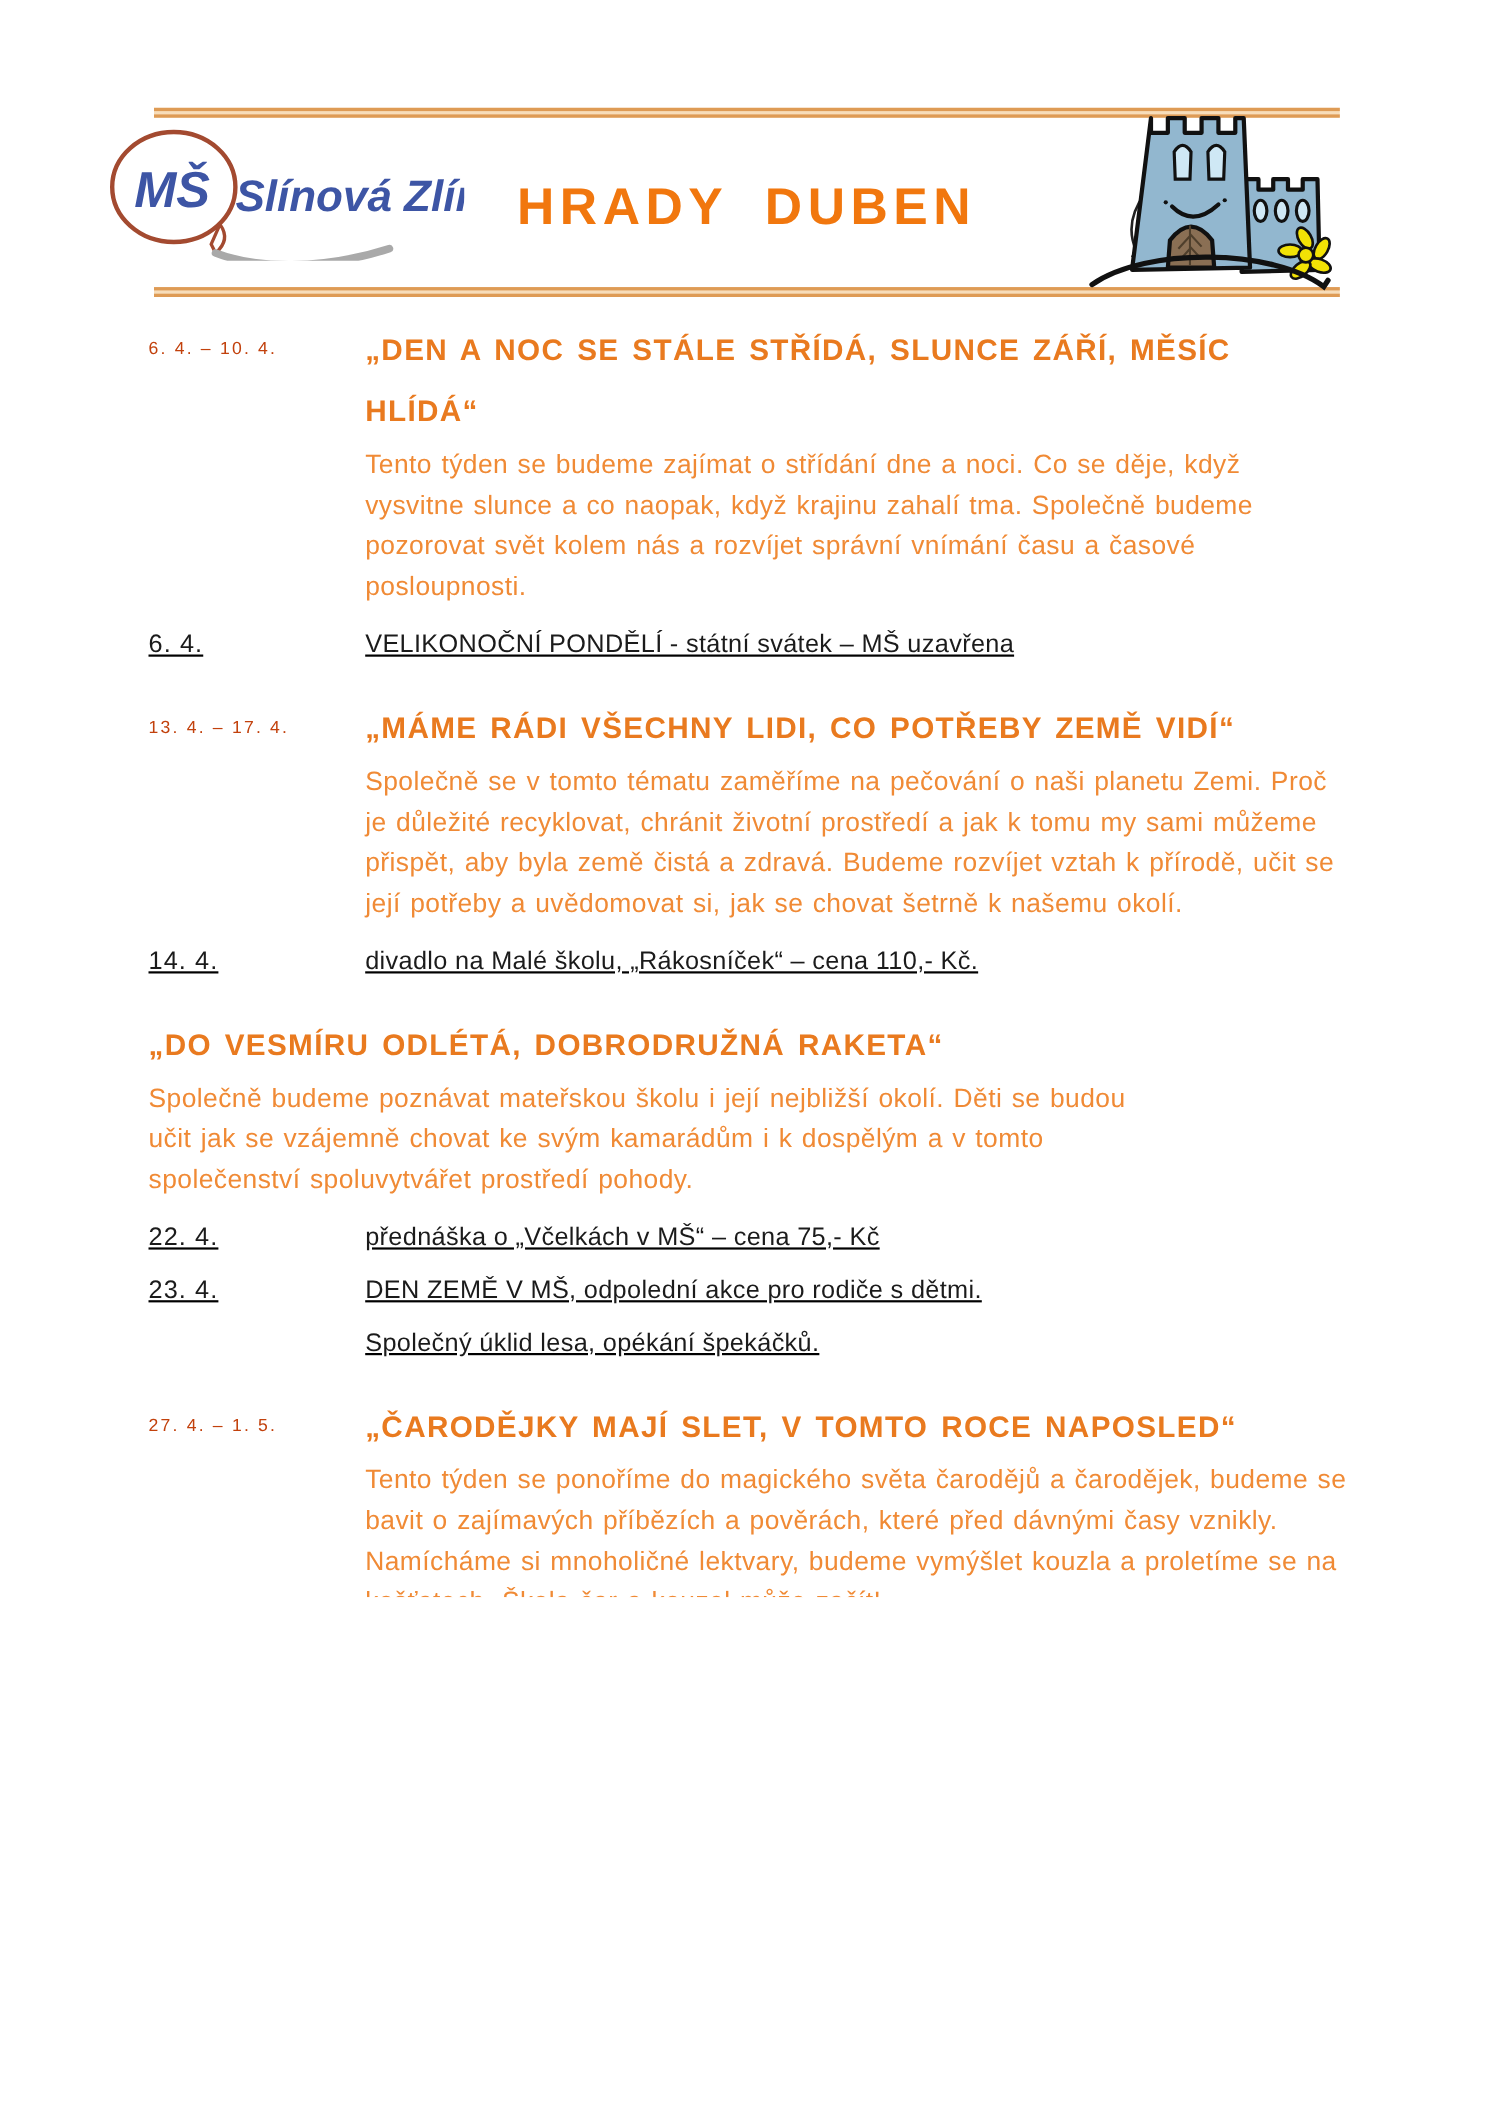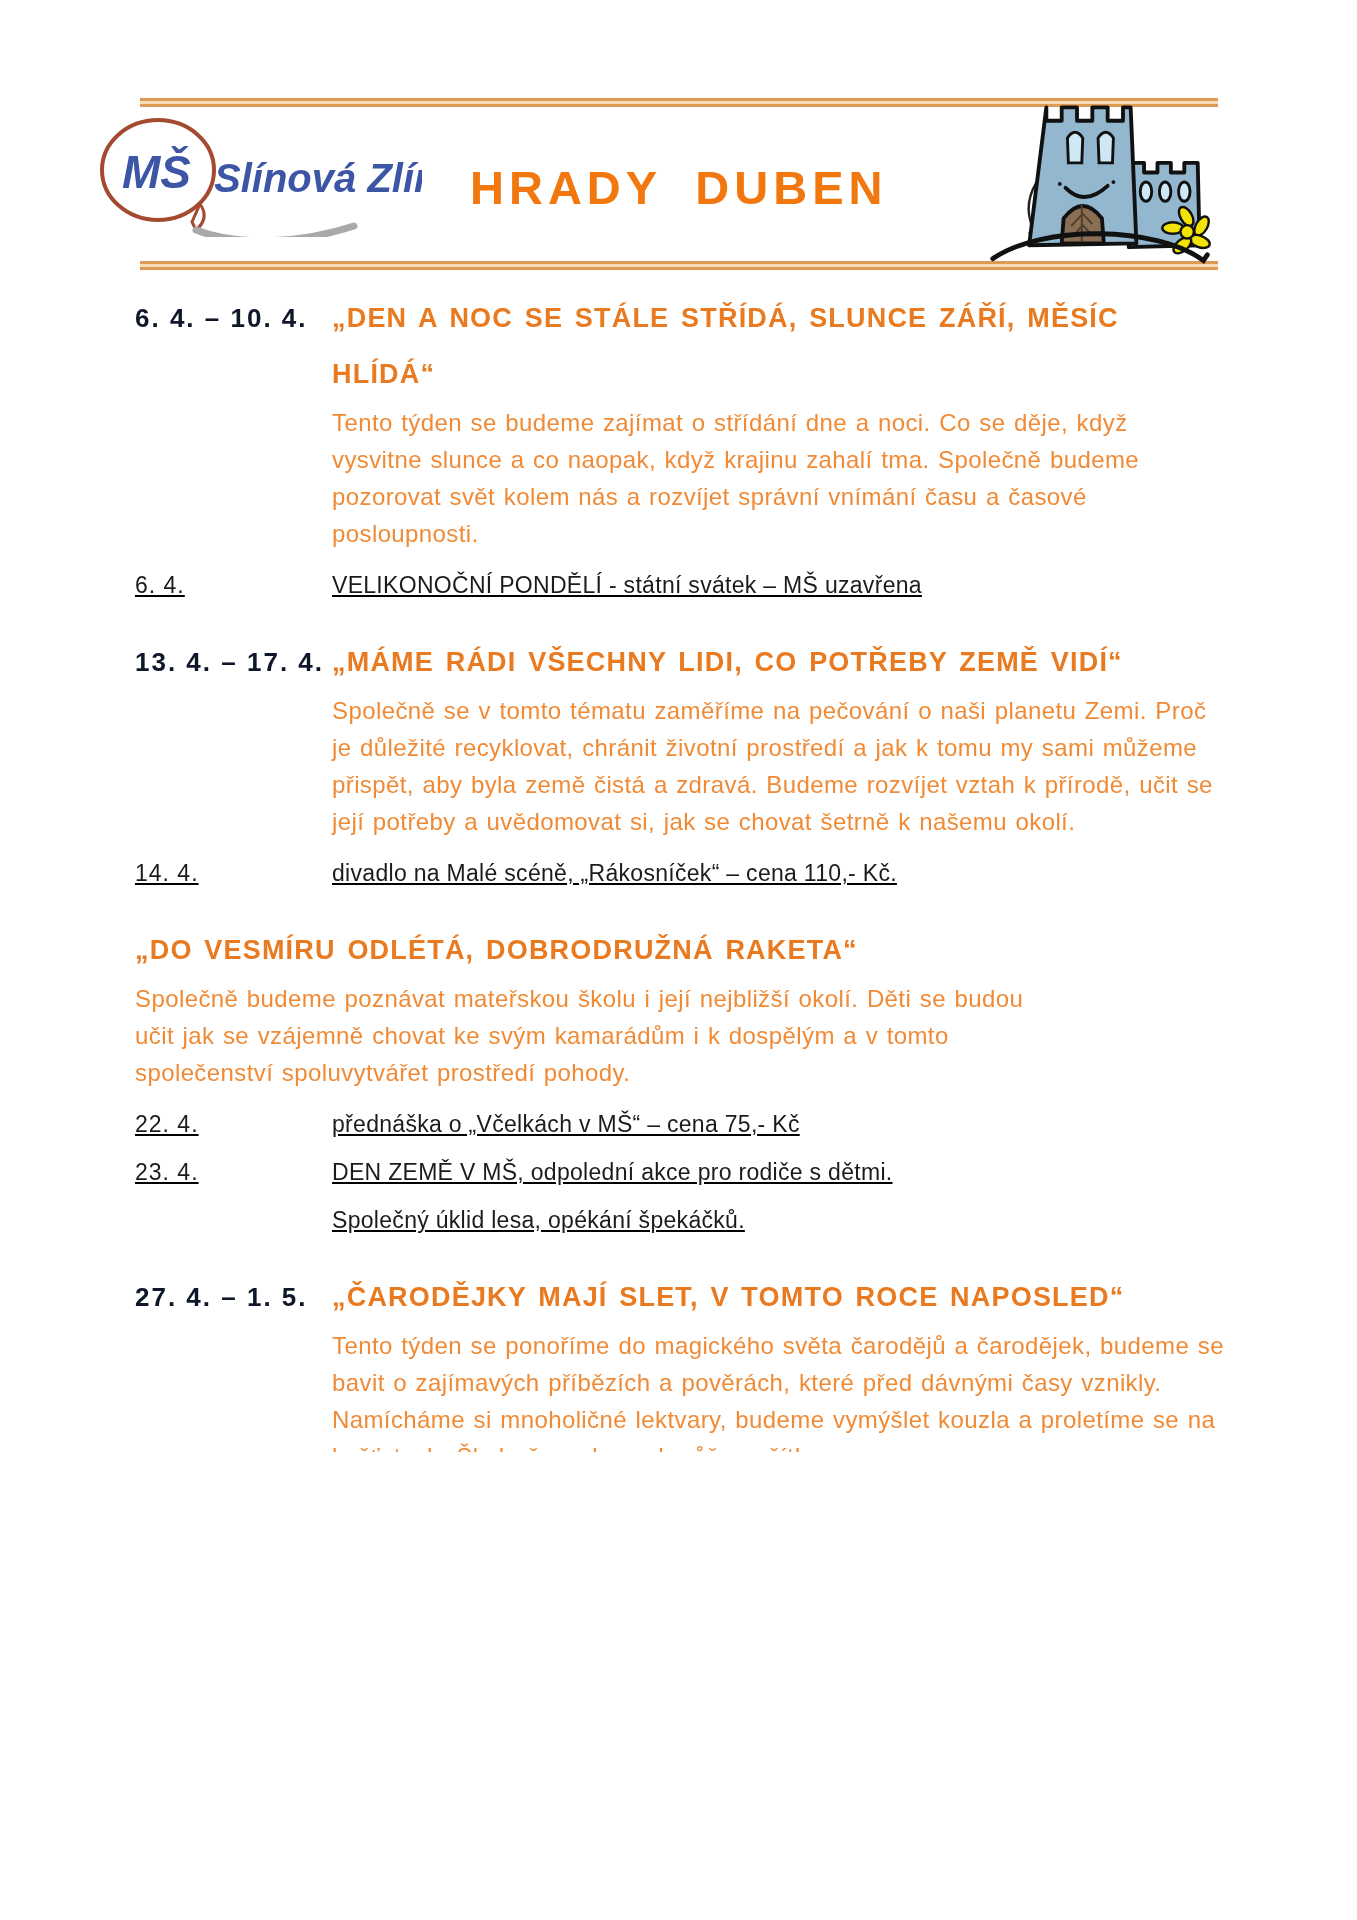--- a/index.html
+++ b/index.html
@@ -28,21 +28,21 @@
   .castle{position:absolute;left:985px;top:92px;width:230px;height:182px;z-index:3;}
   
   .schedule{position:absolute;left:135px;top:290px;width:1090px;}
   .row{display:flex;align-items:flex-start;}
   .date{flex:0 0 197px;}
   .content{flex:1 1 auto;min-width:0;}
   .row.week{margin-top:34px;}
   .row.week:first-child{margin-top:0;}
   .row.event{margin-top:18px;text-decoration:underline;}
   .row.week .date{
-    font-size:26px;font-weight:700;color:#0f172a;
+    font-size:16px;font-weight:400;color:#c2410c;
     letter-spacing:2px;line-height:56px;white-space:nowrap;
   }
   .week-title{
     font-size:27px;font-weight:700;color:#E97A1F;
     letter-spacing:1.2px;word-spacing:3px;line-height:56px;
   }
   .desc{
     margin-top:2px;max-width:892px;
     font-size:24px;color:#F08A35;
     letter-spacing:0.4px;word-spacing:1.5px;line-height:37px;
@@ -127,21 +127,21 @@
       <div class="date">13. 4. – 17. 4.</div>
       <div class="content">
         <div class="week-title">„MÁME RÁDI VŠECHNY LIDI, CO POTŘEBY ZEMĚ VIDÍ“</div>
         <div class="desc">Společně se v tomto tématu zaměříme na pečování o naši planetu Zemi. Proč je důležité recyklovat, chránit životní prostředí a jak k tomu my sami můžeme přispět, aby byla země čistá a zdravá. Budeme rozvíjet vztah k přírodě, učit se její potřeby a uvědomovat si, jak se chovat šetrně k našemu okolí.</div>
       </div>
     </div>
 
     <div class="row event">
       <div class="date">14. 4.</div>
       <div class="content">
-        <div class="event-text">divadlo na Malé scéně, „Rákosníček“ – cena 110,- Kč.</div>
+        <div class="event-text">divadlo na Malé školu, „Rákosníček“ – cena 110,- Kč.</div>
       </div>
     </div>
 
     <div class="row week">
       <div class="content">
         <div class="week-title">„DO VESMÍRU ODLÉTÁ, DOBRODRUŽNÁ RAKETA“</div>
         <div class="desc">Společně budeme poznávat mateřskou školu i její nejbližší okolí. Děti se budou učit jak se vzájemně chovat ke svým kamarádům i k dospělým a v tomto společenství spoluvytvářet prostředí pohody.</div>
       </div>
     </div>
 

